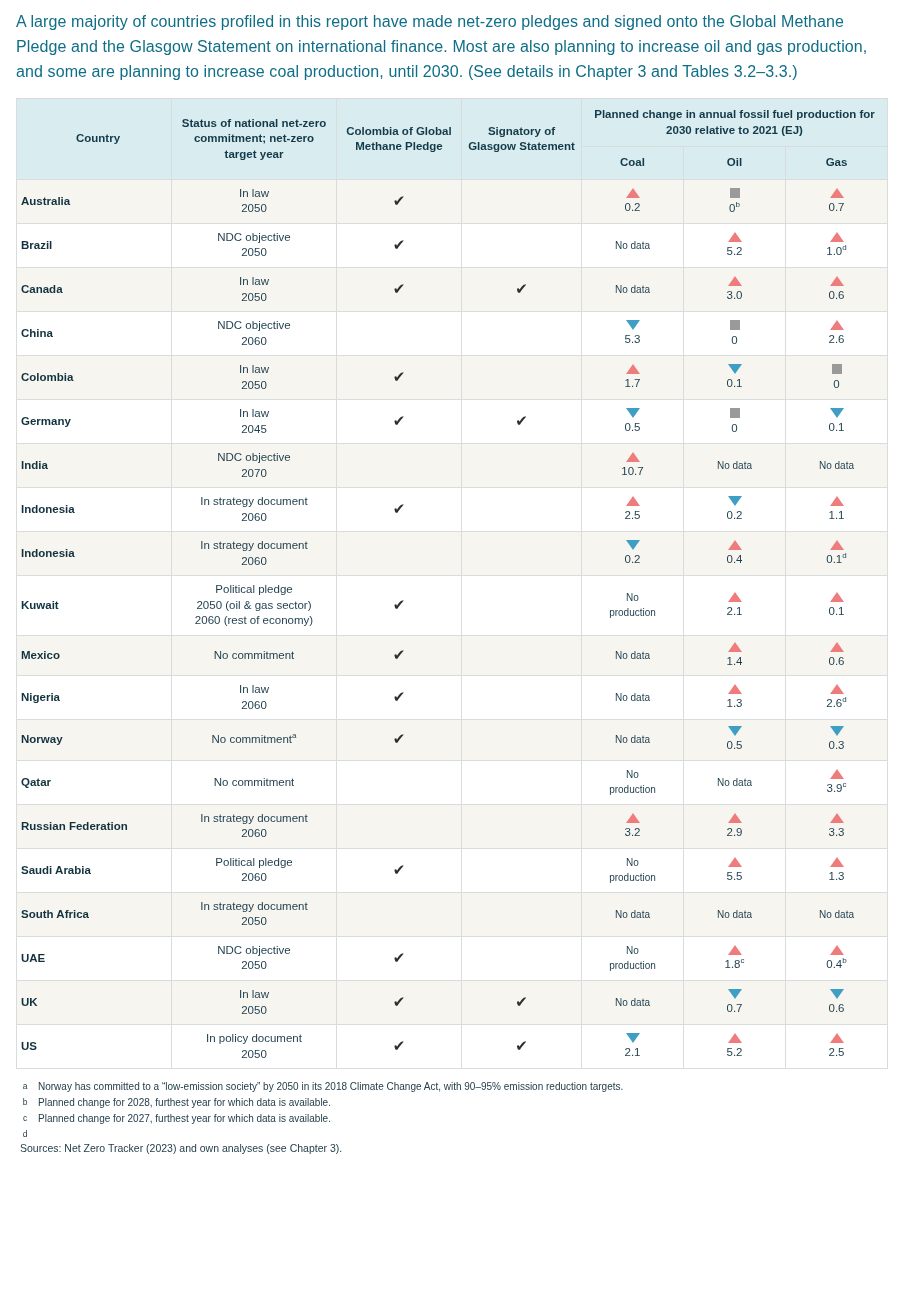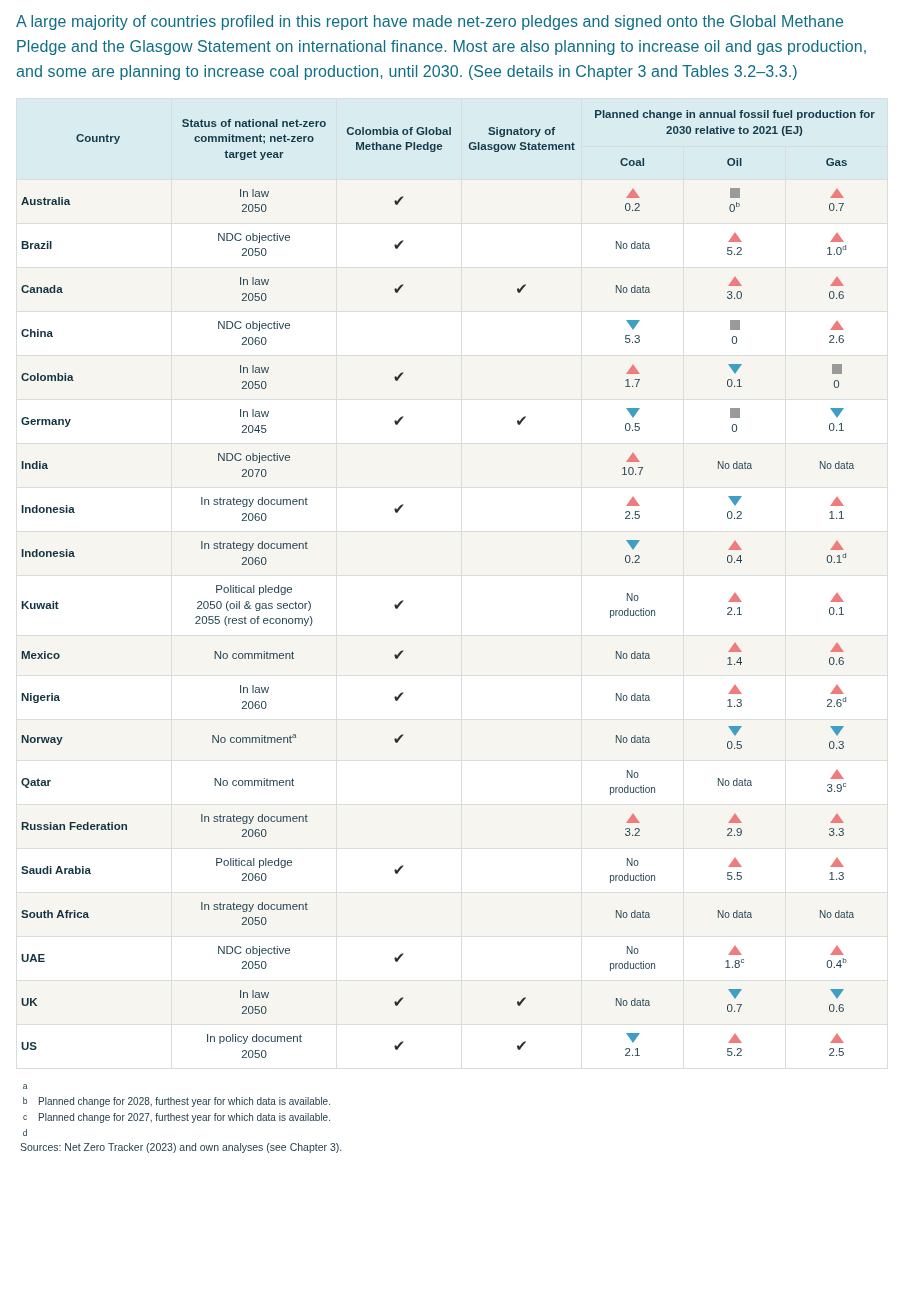--- a/index.html
+++ b/index.html
@@ -278,21 +278,21 @@
           <td></td>
           <td><div class="tri-down"></div><span class="val">0.2</span></td>
           <td><div class="tri-up"></div><span class="val">0.4</span></td>
           <td><div class="tri-up"></div><span class="val">0.1<sup>d</sup></span></td>
         </tr>
         <tr>
           <td class="country">Kuwait</td>
           <td>
             <span class="status-line">Political pledge</span>
             <span class="status-line">2050 (oil &amp; gas sector)</span>
-            <span class="status-line">2055 (rest of economy)</span>
+            <span class="status-line">2060 (rest of economy)</span>
           </td>
           <td><span class="check">✔</span></td>
           <td></td>
           <td><span class="nodata">No<br>production</span></td>
           <td><div class="tri-up"></div><span class="val">2.1</span></td>
           <td><div class="tri-up"></div><span class="val">0.1</span></td>
         </tr>
         <tr class="alt">
           <td class="country">Mexico</td>
           <td>
@@ -409,20 +409,21 @@
           <td><div class="tri-down"></div><span class="val">2.1</span></td>
           <td><div class="tri-up"></div><span class="val">5.2</span></td>
           <td><div class="tri-up"></div><span class="val">2.5</span></td>
         </tr>
       </tbody>
   </table>
 
   <div class="footnotes" id="footnotes">
       <div class="fn">
         <span class="mark">a</span>
+        <span>Norway has committed to a “low-emission society” by 2050 in its 2018 Climate Change Act, with 90–95% emission reduction targets.</span>
       </div>
       <div class="fn">
         <span class="mark">b</span>
         <span>Planned change for 2028, furthest year for which data is available.</span>
       </div>
       <div class="fn">
         <span class="mark">c</span>
         <span>Planned change for 2027, furthest year for which data is available.</span>
       </div>
       <div class="fn">

